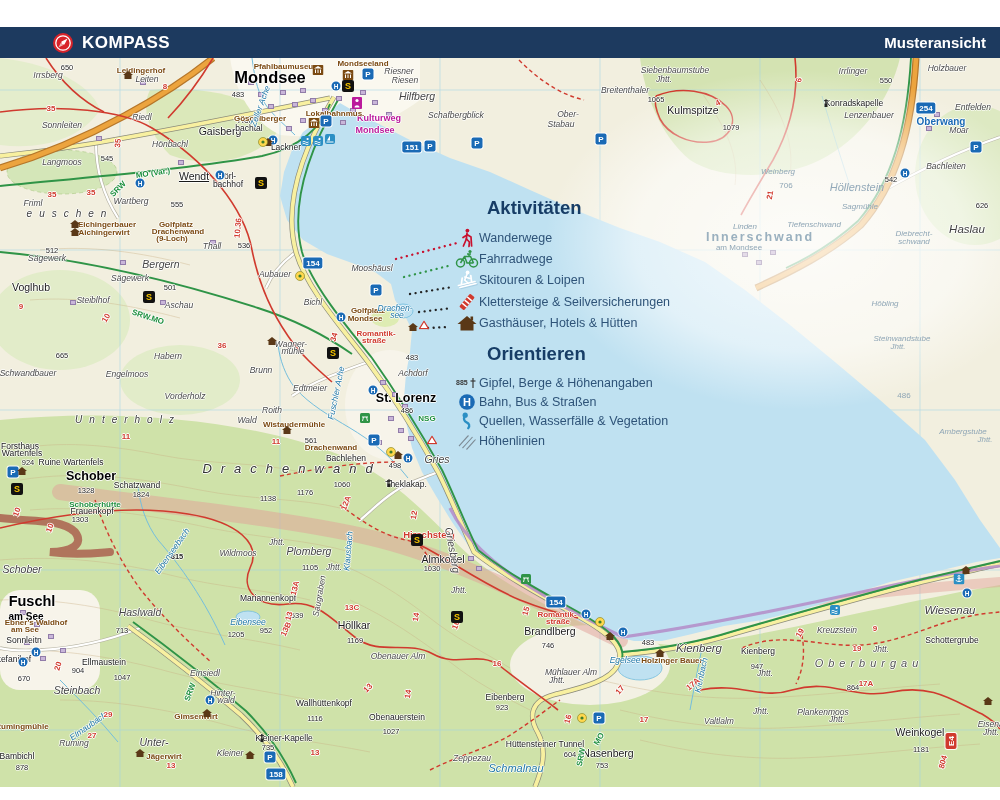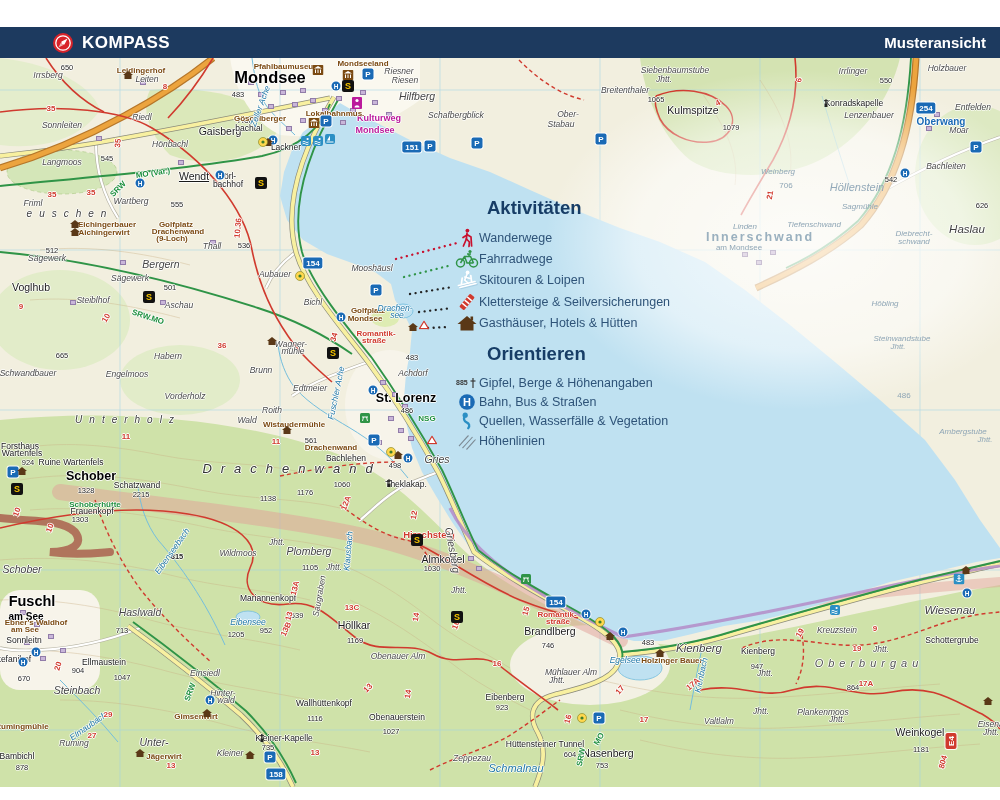--- a/index.html
+++ b/index.html
@@ -463,21 +463,21 @@
       <div class="lbl w" style="left: 248px; top: 622px; transform: translate(-50%, -50%);">Eibensee</div>
       <div class="lbl e" style="left: 266px; top: 630px; transform: translate(-50%, -50%);">952</div>
       <div class="lbl pi" style="left: 398px; top: 656px; transform: translate(-50%, -50%);">Obenauer Alm</div>
       <div class="lbl p" style="left: 20px; top: 446px; transform: translate(-50%, -50%);">Forsthaus</div>
       <div class="lbl p" style="left: 22px; top: 453px; transform: translate(-50%, -50%);">Wartenfels</div>
       <div class="lbl e" style="left: 28px; top: 462px; transform: translate(-50%, -50%);">924</div>
       <div class="lbl p" style="left: 71px; top: 462px; transform: translate(-50%, -50%);">Ruine Wartenfels</div>
       <div class="lbl t13" style="left: 91px; top: 476px; transform: translate(-50%, -50%);">Schober</div>
       <div class="lbl e" style="left: 86px; top: 490px; transform: translate(-50%, -50%);">1328</div>
       <div class="lbl p" style="left: 137px; top: 485px; transform: translate(-50%, -50%);">Schatzwand</div>
-      <div class="lbl e" style="left: 141px; top: 494px; transform: translate(-50%, -50%);">2215</div>
+      <div class="lbl e" style="left: 141px; top: 494px; transform: translate(-50%, -50%);">1824</div>
       <div class="lbl g" style="left: 95px; top: 504px; transform: translate(-50%, -50%);">Schoberhütte</div>
       <div class="lbl p" style="left: 92px; top: 511px; transform: translate(-50%, -50%);">Frauenkopf</div>
       <div class="lbl e" style="left: 80px; top: 519px; transform: translate(-50%, -50%);">1303</div>
       <div class="lbl e" style="left: 177px; top: 556px; transform: translate(-50%, -50%); font-weight: bold;">815</div>
       <div class="lbl w" style="left: 172px; top: 551px; transform: translate(-50%, -50%) rotate(-55deg);">Eibenseebach</div>
       <div class="lbl pi11" style="left: 22px; top: 569px; transform: translate(-50%, -50%);">Schober</div>
       <div class="lbl t15" style="left: 32px; top: 601px; transform: translate(-50%, -50%);">Fuschl</div>
       <div class="lbl t10" style="left: 26px; top: 616px; transform: translate(-50%, -50%);">am See</div>
       <div class="lbl b" style="left: 36px; top: 622px; transform: translate(-50%, -50%);">Ebner's Waldhof</div>
       <div class="lbl b" style="left: 25px; top: 629px; transform: translate(-50%, -50%);">am See</div>

